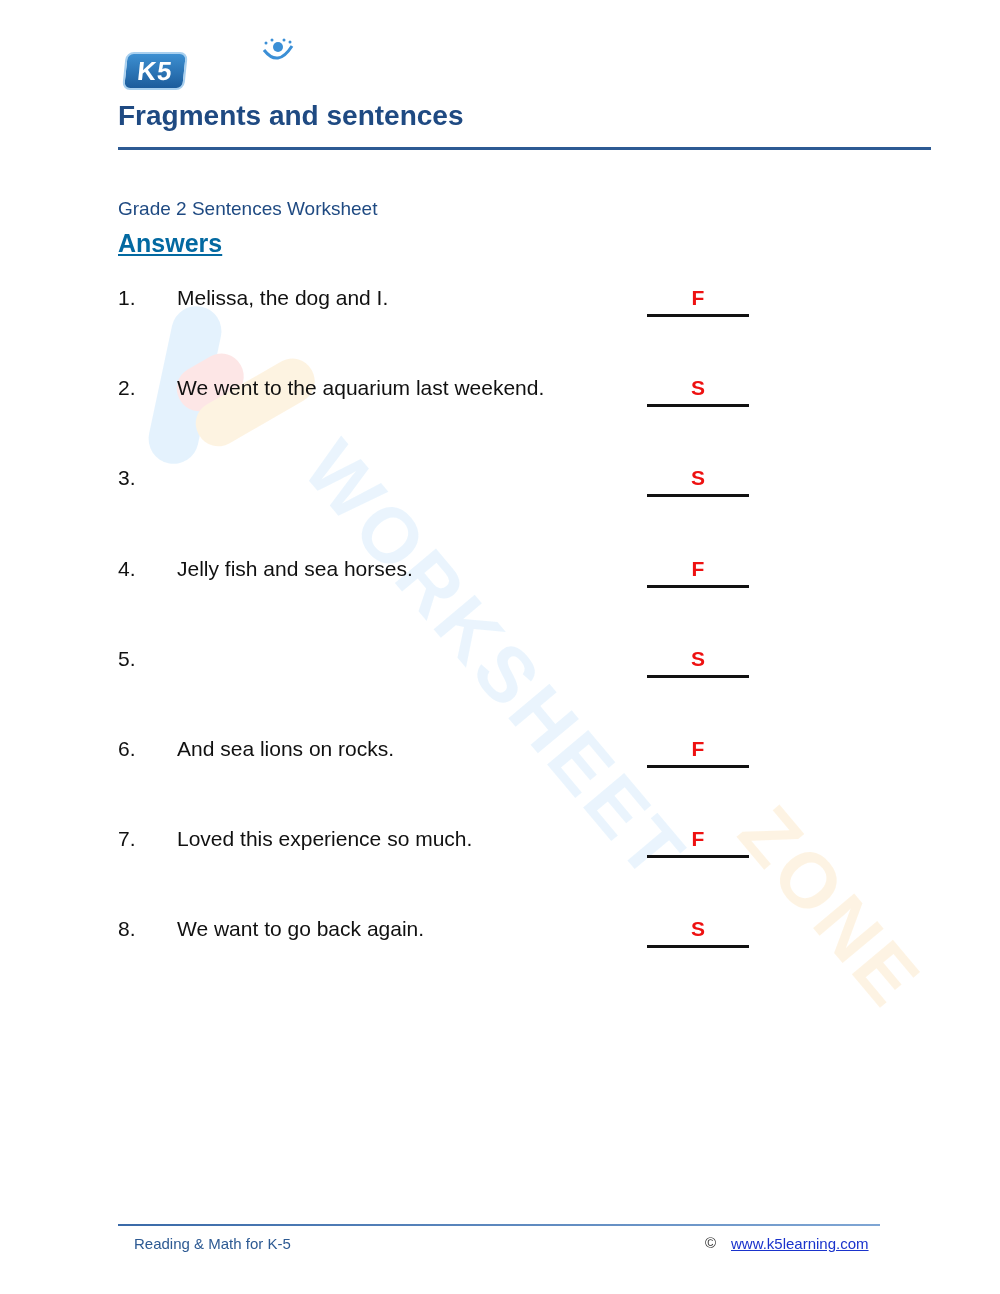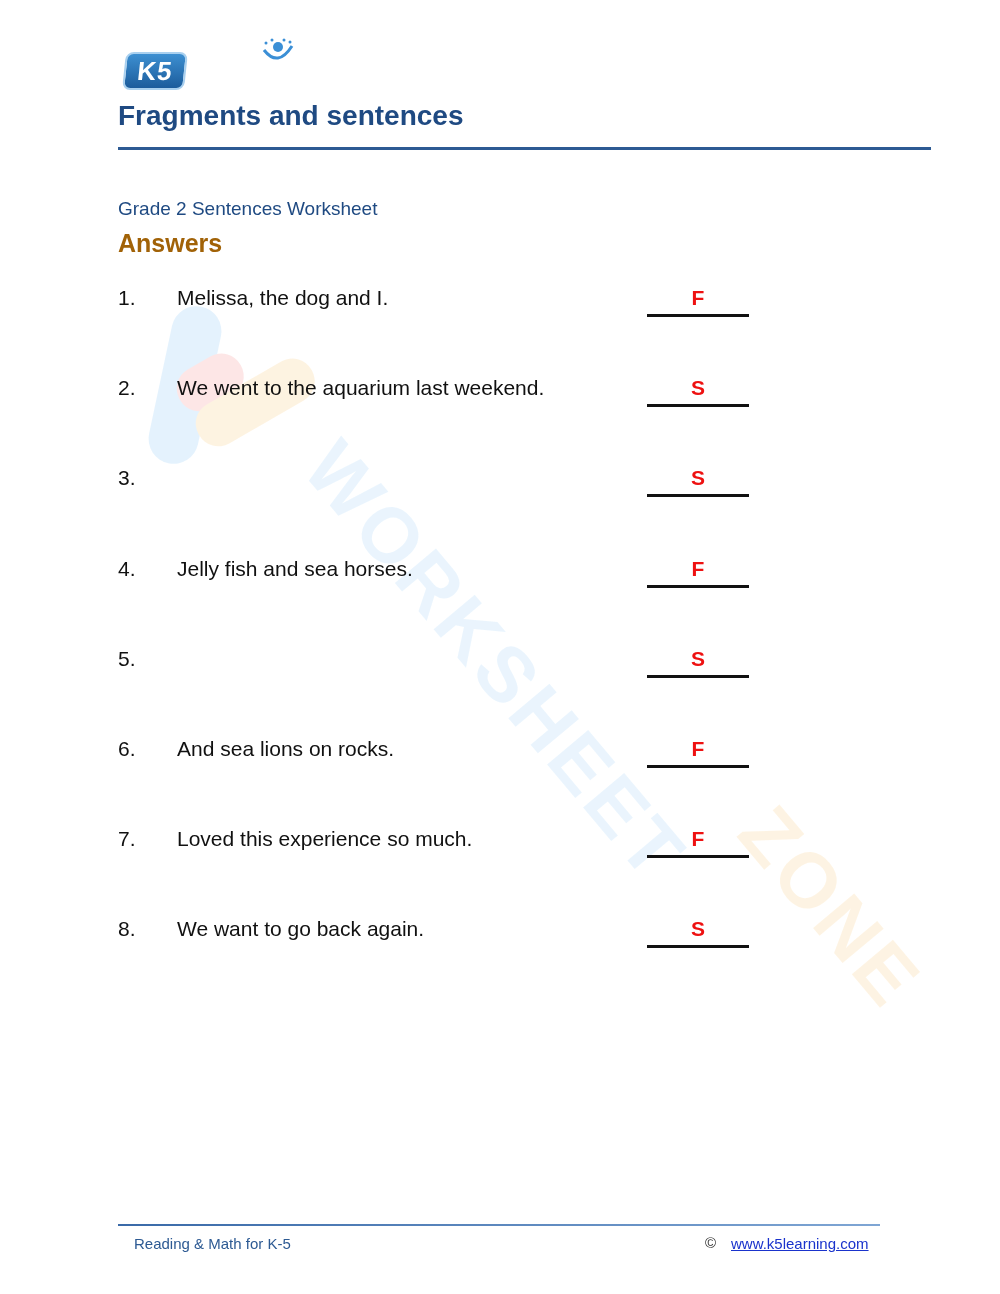--- a/index.html
+++ b/index.html
@@ -16,21 +16,21 @@
   }
   .logo-text {
     position: absolute; left: 68px; top: 8px; font-size: 34px; font-weight: bold; color: #5a9e2a;
     letter-spacing: -0.5px;
   }
   .logo-figure { position: absolute; left: 138px; top: 0px; width: 40px; height: 30px; }
 
   .title { position: absolute; left: 118px; top: 100px; font-size: 28px; font-weight: bold; color: #1f4a82; }
   .title-rule { position: absolute; left: 118px; top: 147px; width: 813px; height: 3px; background: #2d5a93; }
   .subtitle { position: absolute; left: 118px; top: 162px; font-size: 19px; color: #1f4a82; margin-top: 36px; }
-  .answers-heading { position: absolute; left: 118px; top: 229px; font-size: 25px; font-weight: bold; color: #a16207; }
+  .answers-heading { position: absolute; left: 118px; top: 229px; font-size: 25px; font-weight: bold; color: #0369a1; text-decoration: underline; }
 
   .q { position: absolute; left: 0; width: 1000px; height: 40px; }
   .q-num { position: absolute; left: 118px; top: 0; font-size: 21px; color: #111; }
   .q-text { position: absolute; left: 177px; top: 0; font-size: 21px; color: #111; }
   .q-blank { position: absolute; left: 647px; top: 0; width: 102px; height: 28px; border-bottom: 3px solid #111; }
   .q-ans { position: absolute; left: 0; width: 102px; top: 0; text-align: center; font-size: 21px; font-weight: bold; color: #ee1111; }
 
   .watermark { position: absolute; left: 0; top: 0; width: 1000px; height: 1294px; pointer-events: none; }
 
   .footer-rule { position: absolute; left: 118px; top: 1224px; width: 762px; height: 2px;

